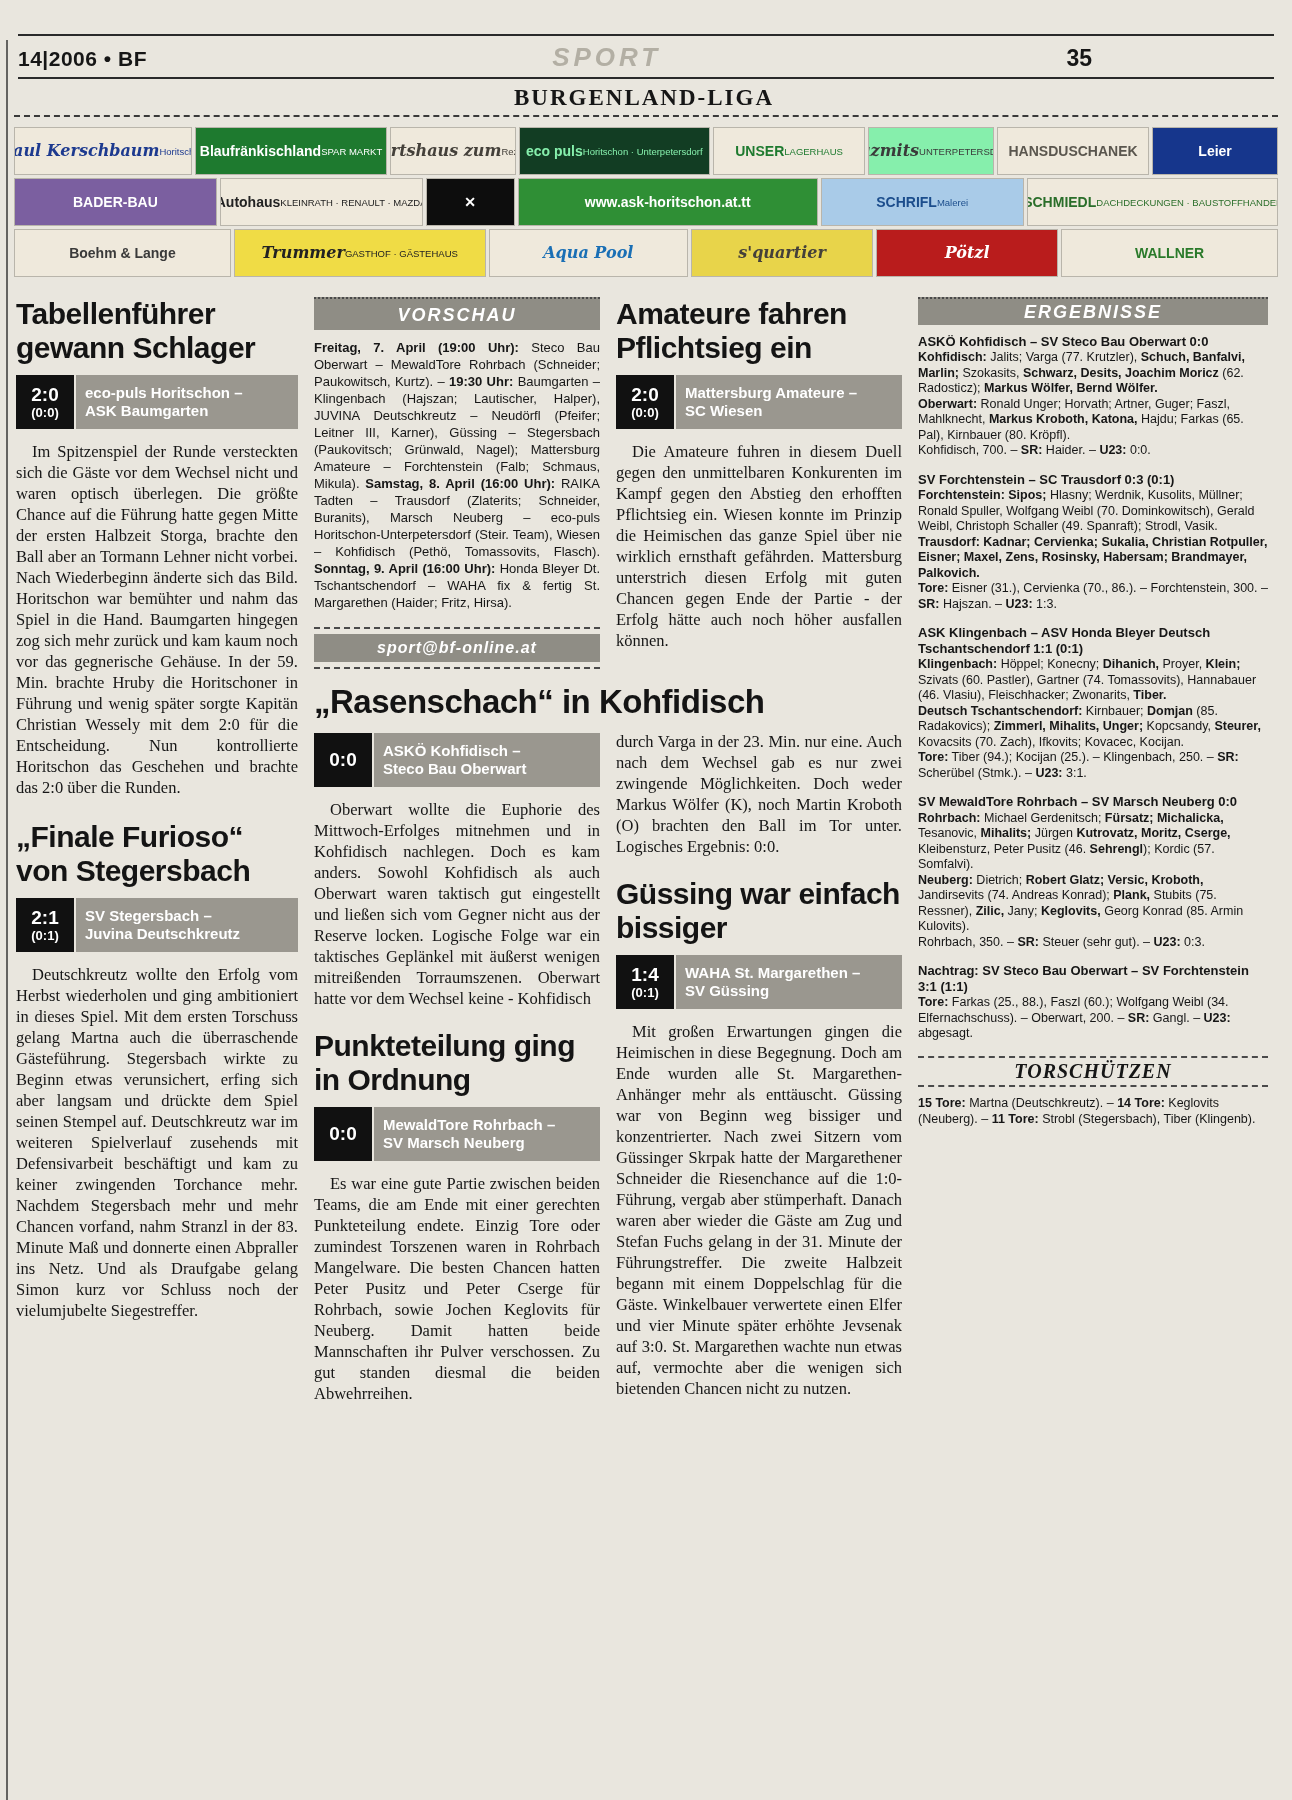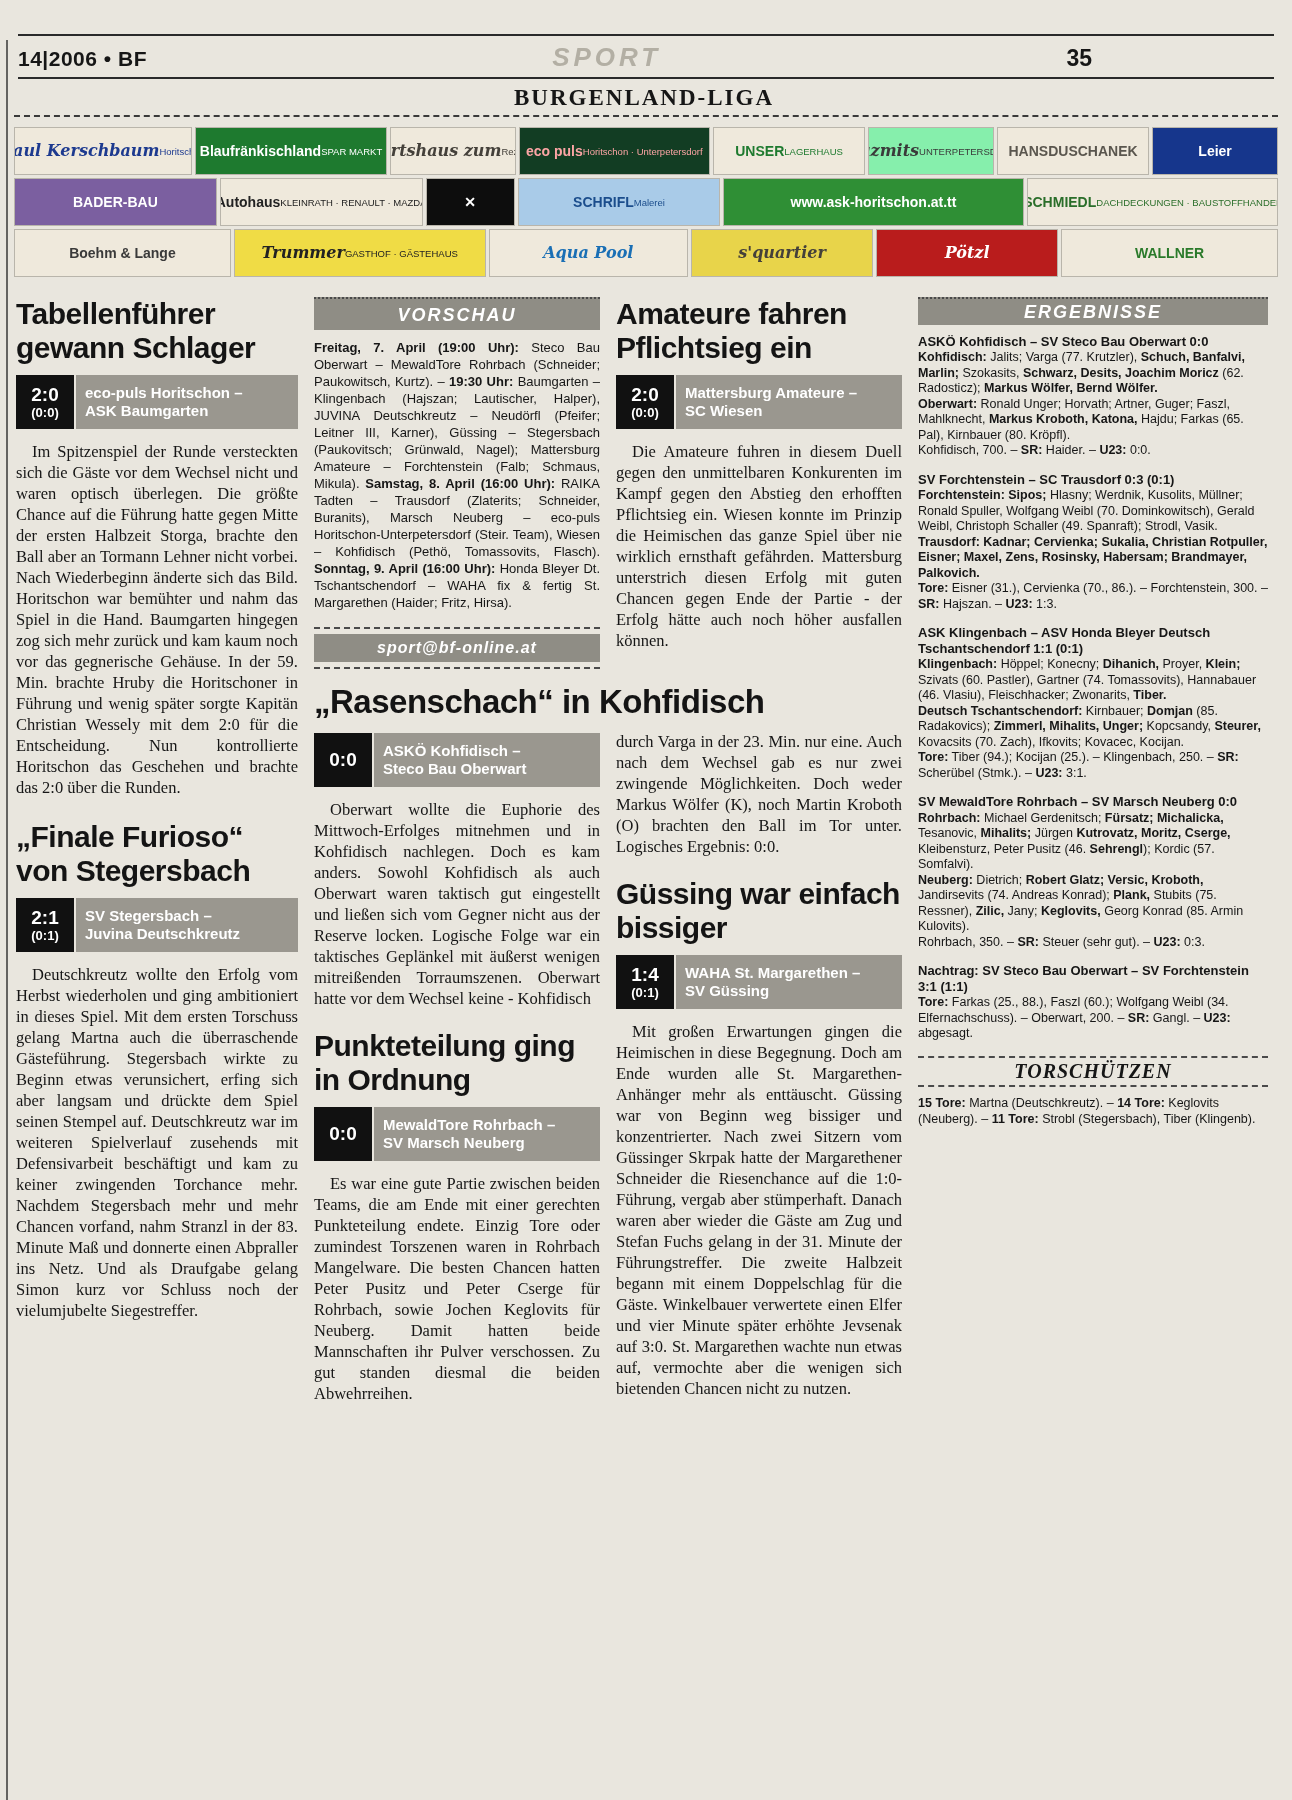--- a/index.html
+++ b/index.html
@@ -110,21 +110,21 @@
           <div class="ad-sub">Horitschon</div>
         </div>
         <div class="ad" style="background: rgb(30, 122, 47); color: rgb(255, 255, 255); flex: 1.4 1 0%;">
           <div class="ad-main">Blaufränkischland</div>
           <div class="ad-sub">SPAR MARKT</div>
         </div>
         <div class="ad script" style="background: rgb(239, 233, 220); color: rgb(68, 64, 58); flex: 0.9 1 0%;">
           <div class="ad-main">Wirtshaus zum</div>
           <div class="ad-sub">Reznyak</div>
         </div>
-        <div class="ad" style="background: rgb(18, 61, 35); color: #fca5a5; flex: 1.4 1 0%;">
+        <div class="ad" style="background: rgb(18, 61, 35); color: #86efac; flex: 1.4 1 0%;">
           <div class="ad-main">eco puls</div>
           <div class="ad-sub">Horitschon · Unterpetersdorf</div>
         </div>
         <div class="ad" style="background: rgb(239, 233, 220); color: rgb(30, 122, 47); flex: 1.1 1 0%;">
           <div class="ad-main">UNSER</div>
           <div class="ad-sub">LAGERHAUS</div>
         </div>
         <div class="ad script" style="background: #86efac; color: rgb(58, 58, 58); flex: 0.9 1 0%;">
           <div class="ad-main">Kuzmits</div>
           <div class="ad-sub">UNTERPETERSDORF</div>
@@ -140,26 +140,26 @@
         <div class="ad" style="background: rgb(123, 95, 160); color: rgb(255, 255, 255); flex: 1.2 1 0%;">
           <div class="ad-main">BADER-BAU</div>
         </div>
         <div class="ad" style="background: rgb(239, 233, 220); color: rgb(34, 34, 34); flex: 1.2 1 0%;">
           <div class="ad-main">Autohaus</div>
           <div class="ad-sub">KLEINRATH  · RENAULT · MAZDA</div>
         </div>
         <div class="ad" style="background: rgb(13, 13, 13); color: rgb(255, 255, 255); flex: 0.5 1 0%;">
           <div class="ad-main">✕</div>
         </div>
+        <div class="ad" style="background: rgb(47, 143, 53); color: rgb(255, 255, 255); flex: 1.8 1 0%;">
+          <div class="ad-main">www.ask-horitschon.at.tt</div>
+        </div>
         <div class="ad" style="background: rgb(169, 203, 232); color: rgb(27, 77, 140); flex: 1.2 1 0%;">
           <div class="ad-main">SCHRIFL</div>
           <div class="ad-sub">Malerei</div>
-        </div>
-        <div class="ad" style="background: rgb(47, 143, 53); color: rgb(255, 255, 255); flex: 1.8 1 0%;">
-          <div class="ad-main">www.ask-horitschon.at.tt</div>
         </div>
         <div class="ad" style="background: rgb(239, 233, 220); color: rgb(42, 110, 42); flex: 1.5 1 0%;">
           <div class="ad-main">SCHMIEDL</div>
           <div class="ad-sub">DACHDECKUNGEN · BAUSTOFFHANDEL</div>
         </div>
       </div>
       <div class="ad-row">
         <div class="ad" style="background: rgb(239, 233, 220); color: rgb(58, 58, 58); flex: 1.2 1 0%;">
           <div class="ad-main">Boehm &amp; Lange</div>
         </div>

